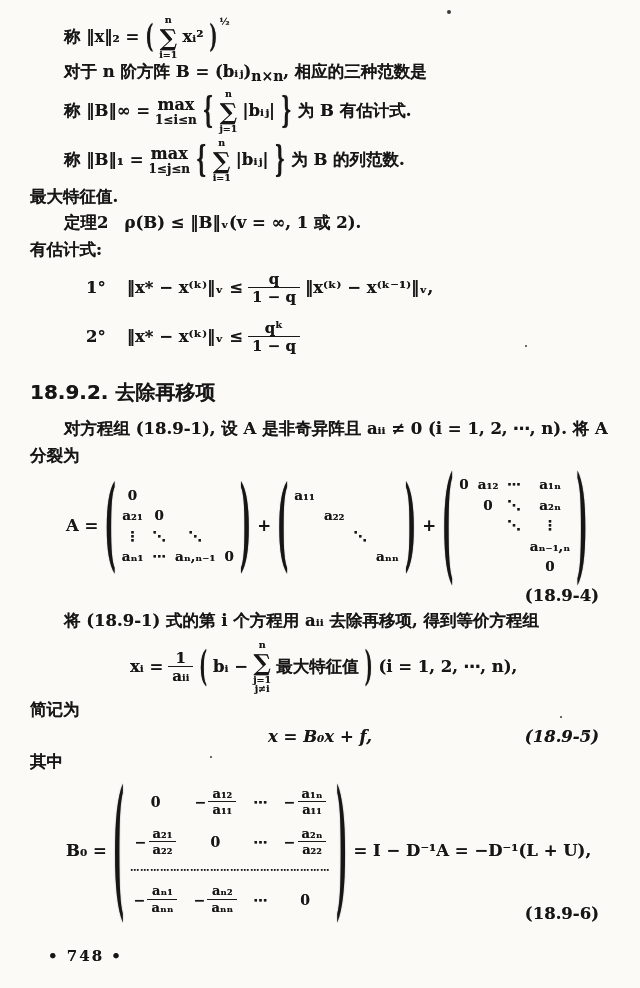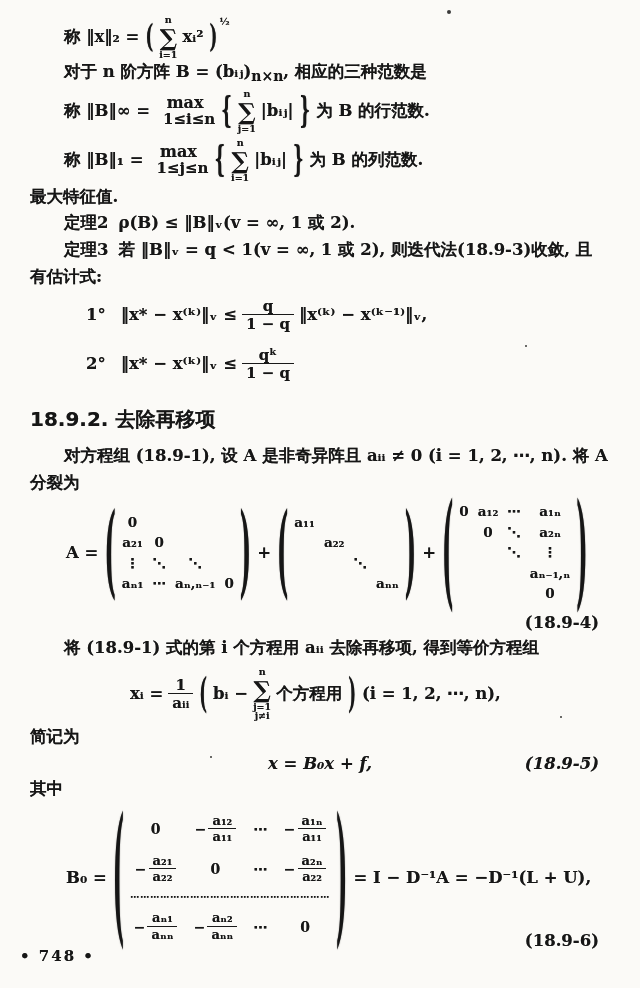--- a/index.html
+++ b/index.html
@@ -22,36 +22,36 @@
   .pbrace{transform:scaleY(2.2);}
   .p2{transform:scaleY(2.5);}
   .pm{font-size:24px;transform:scaleY(4.2);}
   .pmU{font-size:24px;transform:scaleY(5.2);}
   .pb{font-size:24px;transform:scaleY(6.3);}
   .sum{display:inline-flex;flex-direction:column;align-items:center;line-height:1;}
   .sum .lim{font-size:9.5px;font-weight:600;}
   .sum .sg{font-size:23px;margin:1px 0;}
   .munder{display:inline-flex;flex-direction:column;align-items:center;line-height:1;}
   .munder .mx{font-size:16px;}
-  .munder .lim{font-size:15px;margin-top:1px;margin-left:8px;}
+  .munder .lim{font-size:12px;margin-top:1px;}
   .frac{display:inline-flex;flex-direction:column;align-items:center;line-height:1.1;font-size:15px;}
   .frac .num{padding:0 4px;}
   .frac .den{padding:1px 4px 0;border-top:1.5px solid #191919;}
   .exp{align-self:flex-start;font-size:10px;margin:0 0 0 -4px;padding-top:1px;}
   .mat{display:inline-grid;grid-template-columns:repeat(4,auto);column-gap:9px;row-gap:7px;
        justify-items:center;align-items:center;font-size:13.5px;line-height:1;}
   .matB{row-gap:9px;font-size:14px;}
   .matB .frac{font-size:13px;}
   .sp4{grid-column:1/5;font-size:9px;letter-spacing:1px;overflow:hidden;max-width:215px;}
   .eqnum{position:absolute;right:11px;}
-  .lbl{margin-right:10px;}
+  .lbl{margin-right:16px;}
   .heading{font-size:20px;font-weight:700;margin:16px 0 10px 0;
     font-family:"DejaVu Sans","Liberation Sans",sans-serif;}
   .center{justify-content:center;font-style:italic;}
-  .footer{position:absolute;left:20px;bottom:20px;font-size:15px;letter-spacing:2px;}
+  .footer{position:absolute;left:48px;bottom:20px;font-size:15px;letter-spacing:2px;}
   .speck{position:absolute;background:#3a3a3a;border-radius:50%;}
   sub{font-size:14px;} sup{font-size:10px;}
   .mt4{margin-top:4px;}
 </style>
 </head>
 <body>
 
 <div class="page">
 
   <div class="row frow ind1 h46">
@@ -78,21 +78,21 @@
       <span class="lim">1≤i≤n</span>
     </span>
     <span class="bigp pbrace">{</span>
     <span class="sum">
       <span class="lim">n</span>
       <span class="sg">∑</span>
       <span class="lim">j=1</span>
     </span>
     <span>|bᵢⱼ|</span>
     <span class="bigp pbrace">}</span>
-    <span>为 B 的行范数.</span>
+    <span>为 B 有估计式.</span>
   </div>
 
   <div class="row frow ind1 h50">
     <span>称 ‖B‖₁ =</span>
     <span class="munder">
       <span class="mx">max</span>
       <span class="lim">1≤j≤n</span>
     </span>
     <span class="bigp pbrace">{</span>
     <span class="sum">
@@ -106,23 +106,20 @@
   </div>
 
   <div class="row h26">
     <span>最大特征值.</span>
   </div>
 
   <div class="row ind1 h27">
     <span class="lbl">定理2</span><span>ρ(B) ≤ ‖B‖ᵥ(v = ∞, 1 或 2).</span>
   </div>
 
-  <div class="row ind1 h27">
-    <span class="lbl">定理3</span><span>若 ‖B‖ᵥ = q &lt; 1(v = ∞, 1 或 2), 则迭代法(18.9-3)收敛, 且</span>
-  </div>
   <div class="row h26">
     <span>有估计式:</span>
   </div>
 
   <div class="row frow ind2 h48">
     <span class="lbl">1°</span>
     <span>‖x* − x⁽ᵏ⁾‖ᵥ ≤</span>
     <span class="frac">
       <span class="num">q</span>
       <span class="den">1 − q</span>
@@ -235,21 +232,21 @@
       <span class="den">aᵢᵢ</span>
     </span>
     <span class="bigp p2">(</span>
     <span>bᵢ −</span>
     <span class="sum">
       <span class="lim">n</span>
       <span class="sg">∑</span>
       <span class="lim">j=1</span>
       <span class="lim">j≠i</span>
     </span>
-    <span>个方程用</span>
+    <span>最大特征值</span>
     <span class="bigp p2">)</span>
     <span>(i = 1, 2, ⋯, n),</span>
   </div>
 
   <div class="row h26">
     <span>简记为</span>
   </div>
 
   <div class="row frow center h26">
     <span>x = B₀x + f,</span>

